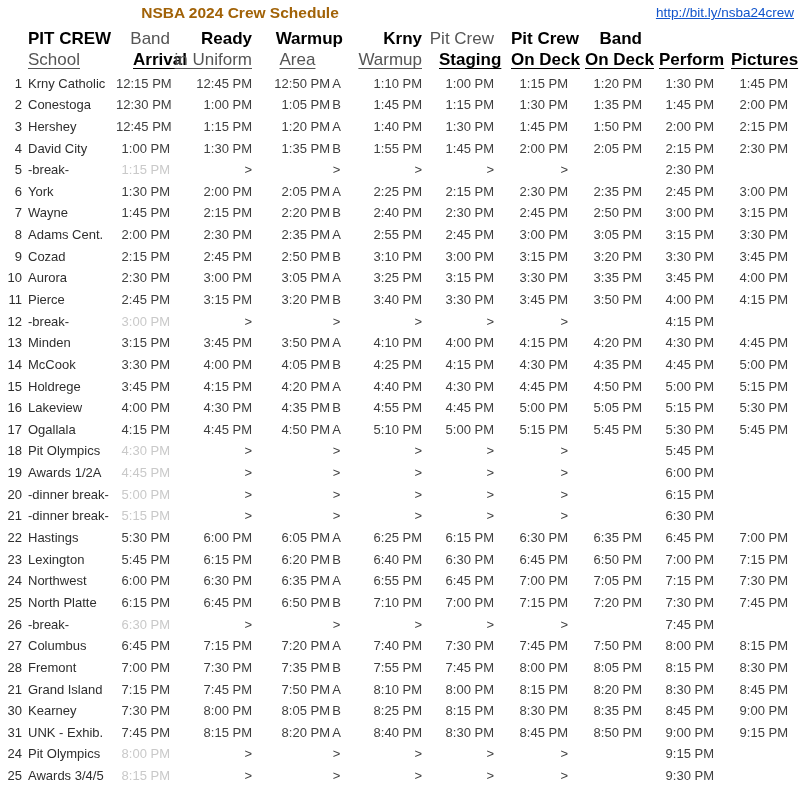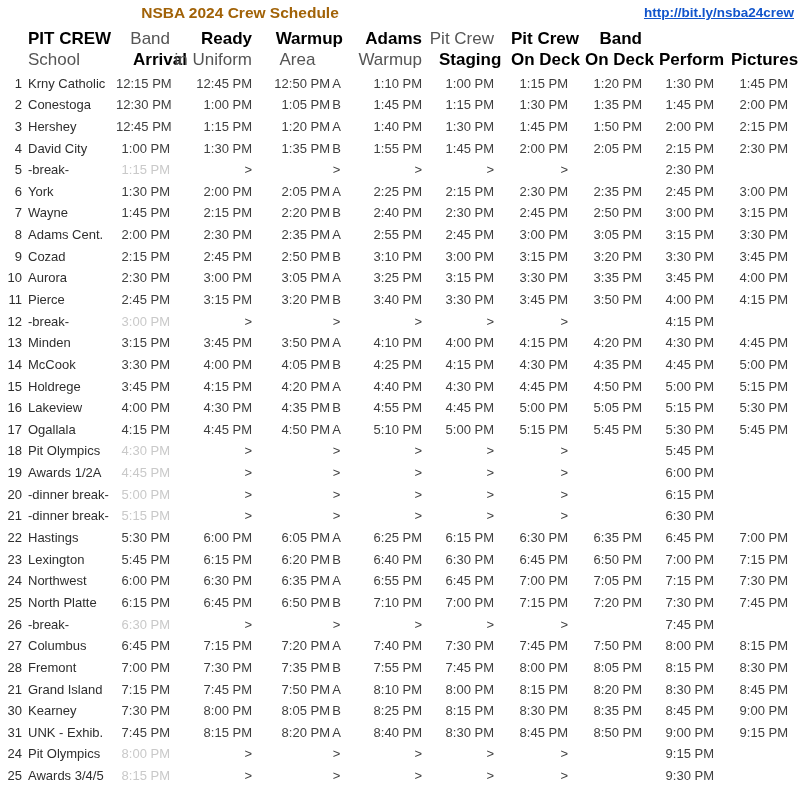--- a/index.html
+++ b/index.html
@@ -8,34 +8,34 @@
     font-family:"Liberation Sans",sans-serif;
     font-size:13px;color:#3f3f3f;overflow:hidden;
   }
   .top{position:relative;height:28px;}
   .title{
     position:absolute;top:4px;left:0;width:480px;text-align:center;
     font-weight:bold;font-size:15.5px;color:#a16207;
   }
   .link{
     position:absolute;top:5px;right:6px;
-    font-weight:bold;font-size:13.5px;color:#1155cc;
+    font-weight:normal;font-size:13.5px;color:#1155cc;
     text-decoration:underline;cursor:pointer;
   }
   .grid{
     display:grid;
     grid-template-columns:24px 92px 54px 82px 91px 79px 72px 74px 74px 72px 74px;
     align-items:center;height:21.65px;white-space:nowrap;
   }
   .hrow{font-size:17px;}
   .h{font-weight:bold;color:#000;text-align:right;padding-left:17px;}
   .hg{font-weight:normal;color:#555;text-align:right;}
   .hl{text-align:left;padding-left:4px;}
   .hc{text-align:center;}
-  .u{text-underline-offset:3px;}
+  .u{text-decoration:underline;text-underline-offset:3px;}
   .c{white-space:nowrap;}
   .t{text-align:right;}
   .num{text-align:right;padding-right:2px;color:#2e2e2e;}
   .school{text-align:left;padding-left:4px;color:#2e2e2e;}
   .warm{display:flex;align-items:center;padding-left:13px;}
   .wt{flex:1;text-align:right;}
   .wl{width:13px;text-align:center;}
   .light{color:#c9c9c9;}
   #rows{margin-top:1px;}
 </style>
@@ -47,21 +47,21 @@
   <a class="link">http://bit.ly/nsba24crew</a>
 </div>
 
 <div>
   <div class="grid hrow">
     <div class="c"></div>
     <div class="c h hl">PIT CREW</div>
     <div class="c hg">Band</div>
     <div class="c h">Ready</div>
     <div class="c h">Warmup</div>
-    <div class="c h">Adams</div>
+    <div class="c h">Krny</div>
     <div class="c hg">Pit Crew</div>
     <div class="c h">Pit Crew</div>
     <div class="c h">Band</div>
     <div class="c h"></div>
     <div class="c h"></div>
   </div>
   <div class="grid hrow">
     <div class="c"></div>
     <div class="c hg hl u">School</div>
     <div class="c h u">Arrival</div>

